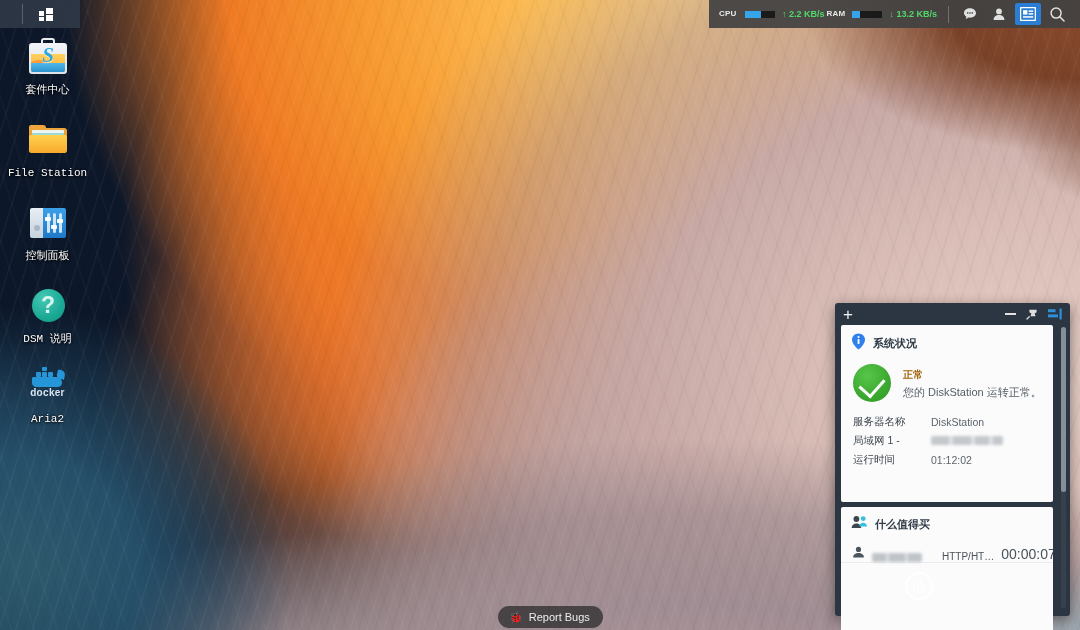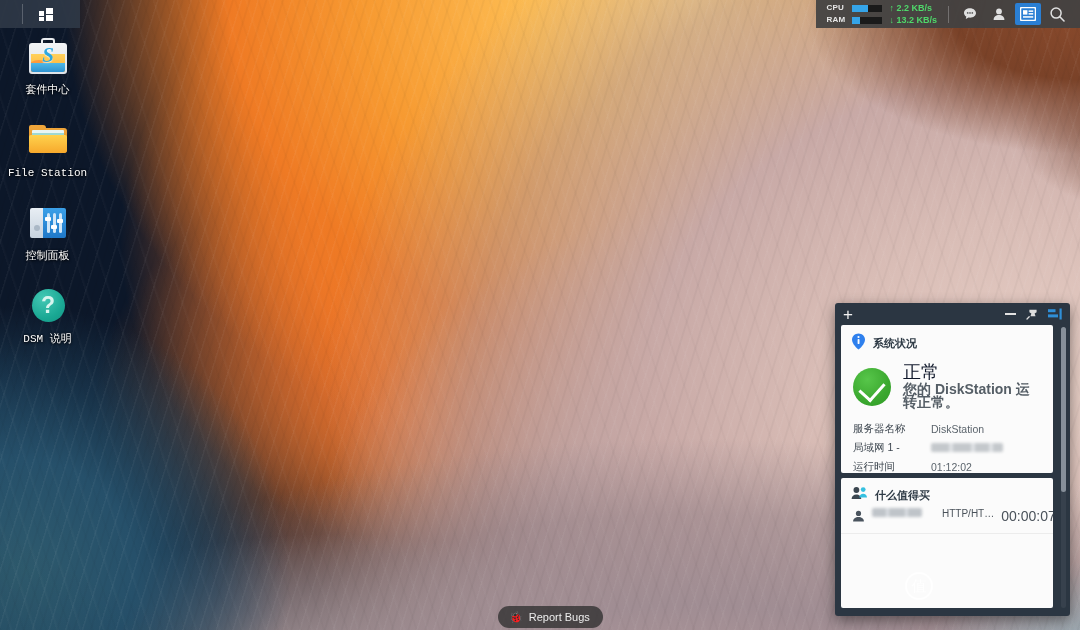--- a/index.html
+++ b/index.html
@@ -96,21 +96,21 @@
   .tb-launcher i.s3 { left:0;  top:9px; width:5px; height:4px; }
   .tb-launcher i.s4 { left:7px; top:7px; width:7px; height:6px; }
 
   .tb-right {
     position:absolute; top:0; right:0; height:28px;
     display:flex; align-items:center;
     background:rgba(66,66,66,0.93);
     padding:0 10px 0 10px;
   }
 
-  .tb-monitor { display:flex; flex-direction:column; justify-content:center; gap:2px; padding-right:9px; }
+  .tb-monitor { display:flex; justify-content:center; gap:2px; padding-right:9px; }
   .tb-mrow { display:flex; align-items:center; height:10px; }
   .tb-mlabel {
     color:#e8e8e8; font-size:8px; font-weight:bold; letter-spacing:.2px;
     width:26px; line-height:10px;
   }
   .tb-bar {
     width:30px; height:7px; background:#1a1a1a; position:relative; margin-right:7px;
   }
   .tb-bar span { position:absolute; left:0; top:0; bottom:0; background:#35a4e8; }
   .tb-net { color:#4fd86a; font-size:9px; font-weight:bold; white-space:nowrap; line-height:10px; }
@@ -283,56 +283,56 @@
   .wp-tb-right { display:flex; align-items:center; gap:10px; }
   .wp-min { width:11px; height:2px; background:#e2e2e2; display:block; }
   .wp-pin svg, .wp-dock svg { display:block; }
 
   .wp-body {
     position:absolute; left:6px; top:22px; width:212px; bottom:6px;
   }
   .wp-card {
     background:#fbfbfb; border-radius:2px; overflow:hidden;
   }
-  .wp-card.sys { height:148px; }
+  .wp-card.sys { height:177px; }
   .wp-card.users { height:130px; margin-top:5px; position:relative; }
 
   .card-head {
     display:flex; align-items:center; gap:7px; padding:8px 10px 4px 10px;
   }
   .card-title { font-size:11px; color:#2f3b46; font-weight:bold; }
 
   .status-row { display:flex; align-items:center; padding:6px 10px 8px 12px; gap:12px; }
   .status-check {
     width:38px; height:38px; border-radius:50%;
     background:radial-gradient(circle at 38% 30%, #57c64a 0%, #3ba82f 60%, #2f9a26 100%);
     position:relative; flex:none;
   }
   .status-check::after {
     content:""; position:absolute; left:11px; top:9px; width:13px; height:20px;
     border:solid #fff; border-width:0 3.5px 3.5px 0; transform:rotate(42deg);
   }
   .status-text { display:flex; flex-direction:column; gap:3px; }
-  .status-main { color:#0f172a; font-size:18px; font-weight:normal; line-height:16px; }
-  .status-sub { color:#555e66; font-size:14px; line-height:13px;font-weight:bold; }
+  .status-main { color:#a16207; font-size:10px; font-weight:bold; line-height:16px; }
+  .status-sub { color:#555e66; font-size:11px; line-height:13px; }
 
   .kv-list { padding:2px 10px 0 12px; }
   .kv {
     display:flex; align-items:center; height:19px; font-size:10.5px; color:#3d464f;
   }
   .kv .k { width:78px; flex:none; }
   .kv .v { color:#5b646c; }
   .kv .v.blur {
     display:inline-block; width:72px; height:9px;
     background:linear-gradient(90deg,#c4c8cc 0 18px, #dfe2e5 18px 22px, #c4c8cc 22px 40px, #dfe2e5 40px 44px, #c4c8cc 44px 58px, #dfe2e5 58px 62px, #c4c8cc 62px 72px);
     filter:blur(1.6px); border-radius:2px;
   }
 
   .user-row {
-    display:flex; align-items:flex-start; height:26px; padding:0 6px 0 11px;
+    display:flex; align-items:flex-end; height:26px; padding:0 6px 0 11px;
     border-bottom:1px solid #ececec; gap:0;
   }
   .user-av { flex:none; margin-right:7px; }
   .user-name-blur {
     width:50px; height:9px; border-radius:2px;
     background:linear-gradient(90deg,#bfc4c9 0 14px,#dadee2 14px 17px,#bfc4c9 17px 33px,#dadee2 33px 36px,#bfc4c9 36px 50px);
     filter:blur(1.7px); flex:none;
   }
   .user-proto { font-size:10px; color:#4a525a; margin-left:20px; white-space:nowrap; }
   .user-time { font-size:14px; color:#4a525a; margin-left:7px; white-space:nowrap; }
@@ -493,20 +493,36 @@
   <div class="dicon">
     <div class="dicon-img">
       <div class="ic-help">
           <div class="circ"></div>
           <div class="q">?</div>
         </div>
     </div>
     <div class="dicon-label">DSM 说明</div>
   </div>
 
+  <div class="dicon">
+    <div class="dicon-img" style="width:50px;">
+      <div class="ic-dk">
+        <div class="whale">
+          <div class="bx b1"></div>
+            <div class="bx b2"></div>
+            <div class="bx b3"></div>
+            <div class="bx b4"></div>
+          <div class="hull"></div>
+            <div class="tail"></div>
+        </div>
+        <div class="dtext">docker</div>
+      </div>
+    </div>
+    <div class="dicon-label" style="margin-top:3px;">Aria2</div>
+  </div>
 
 </div>
 
 <div id="report-bugs">
   <span class="bug-glyph">🐞</span>
   <span class="rb-label">Report Bugs</span>
 </div>
 
 <div id="widget-panel">
 

